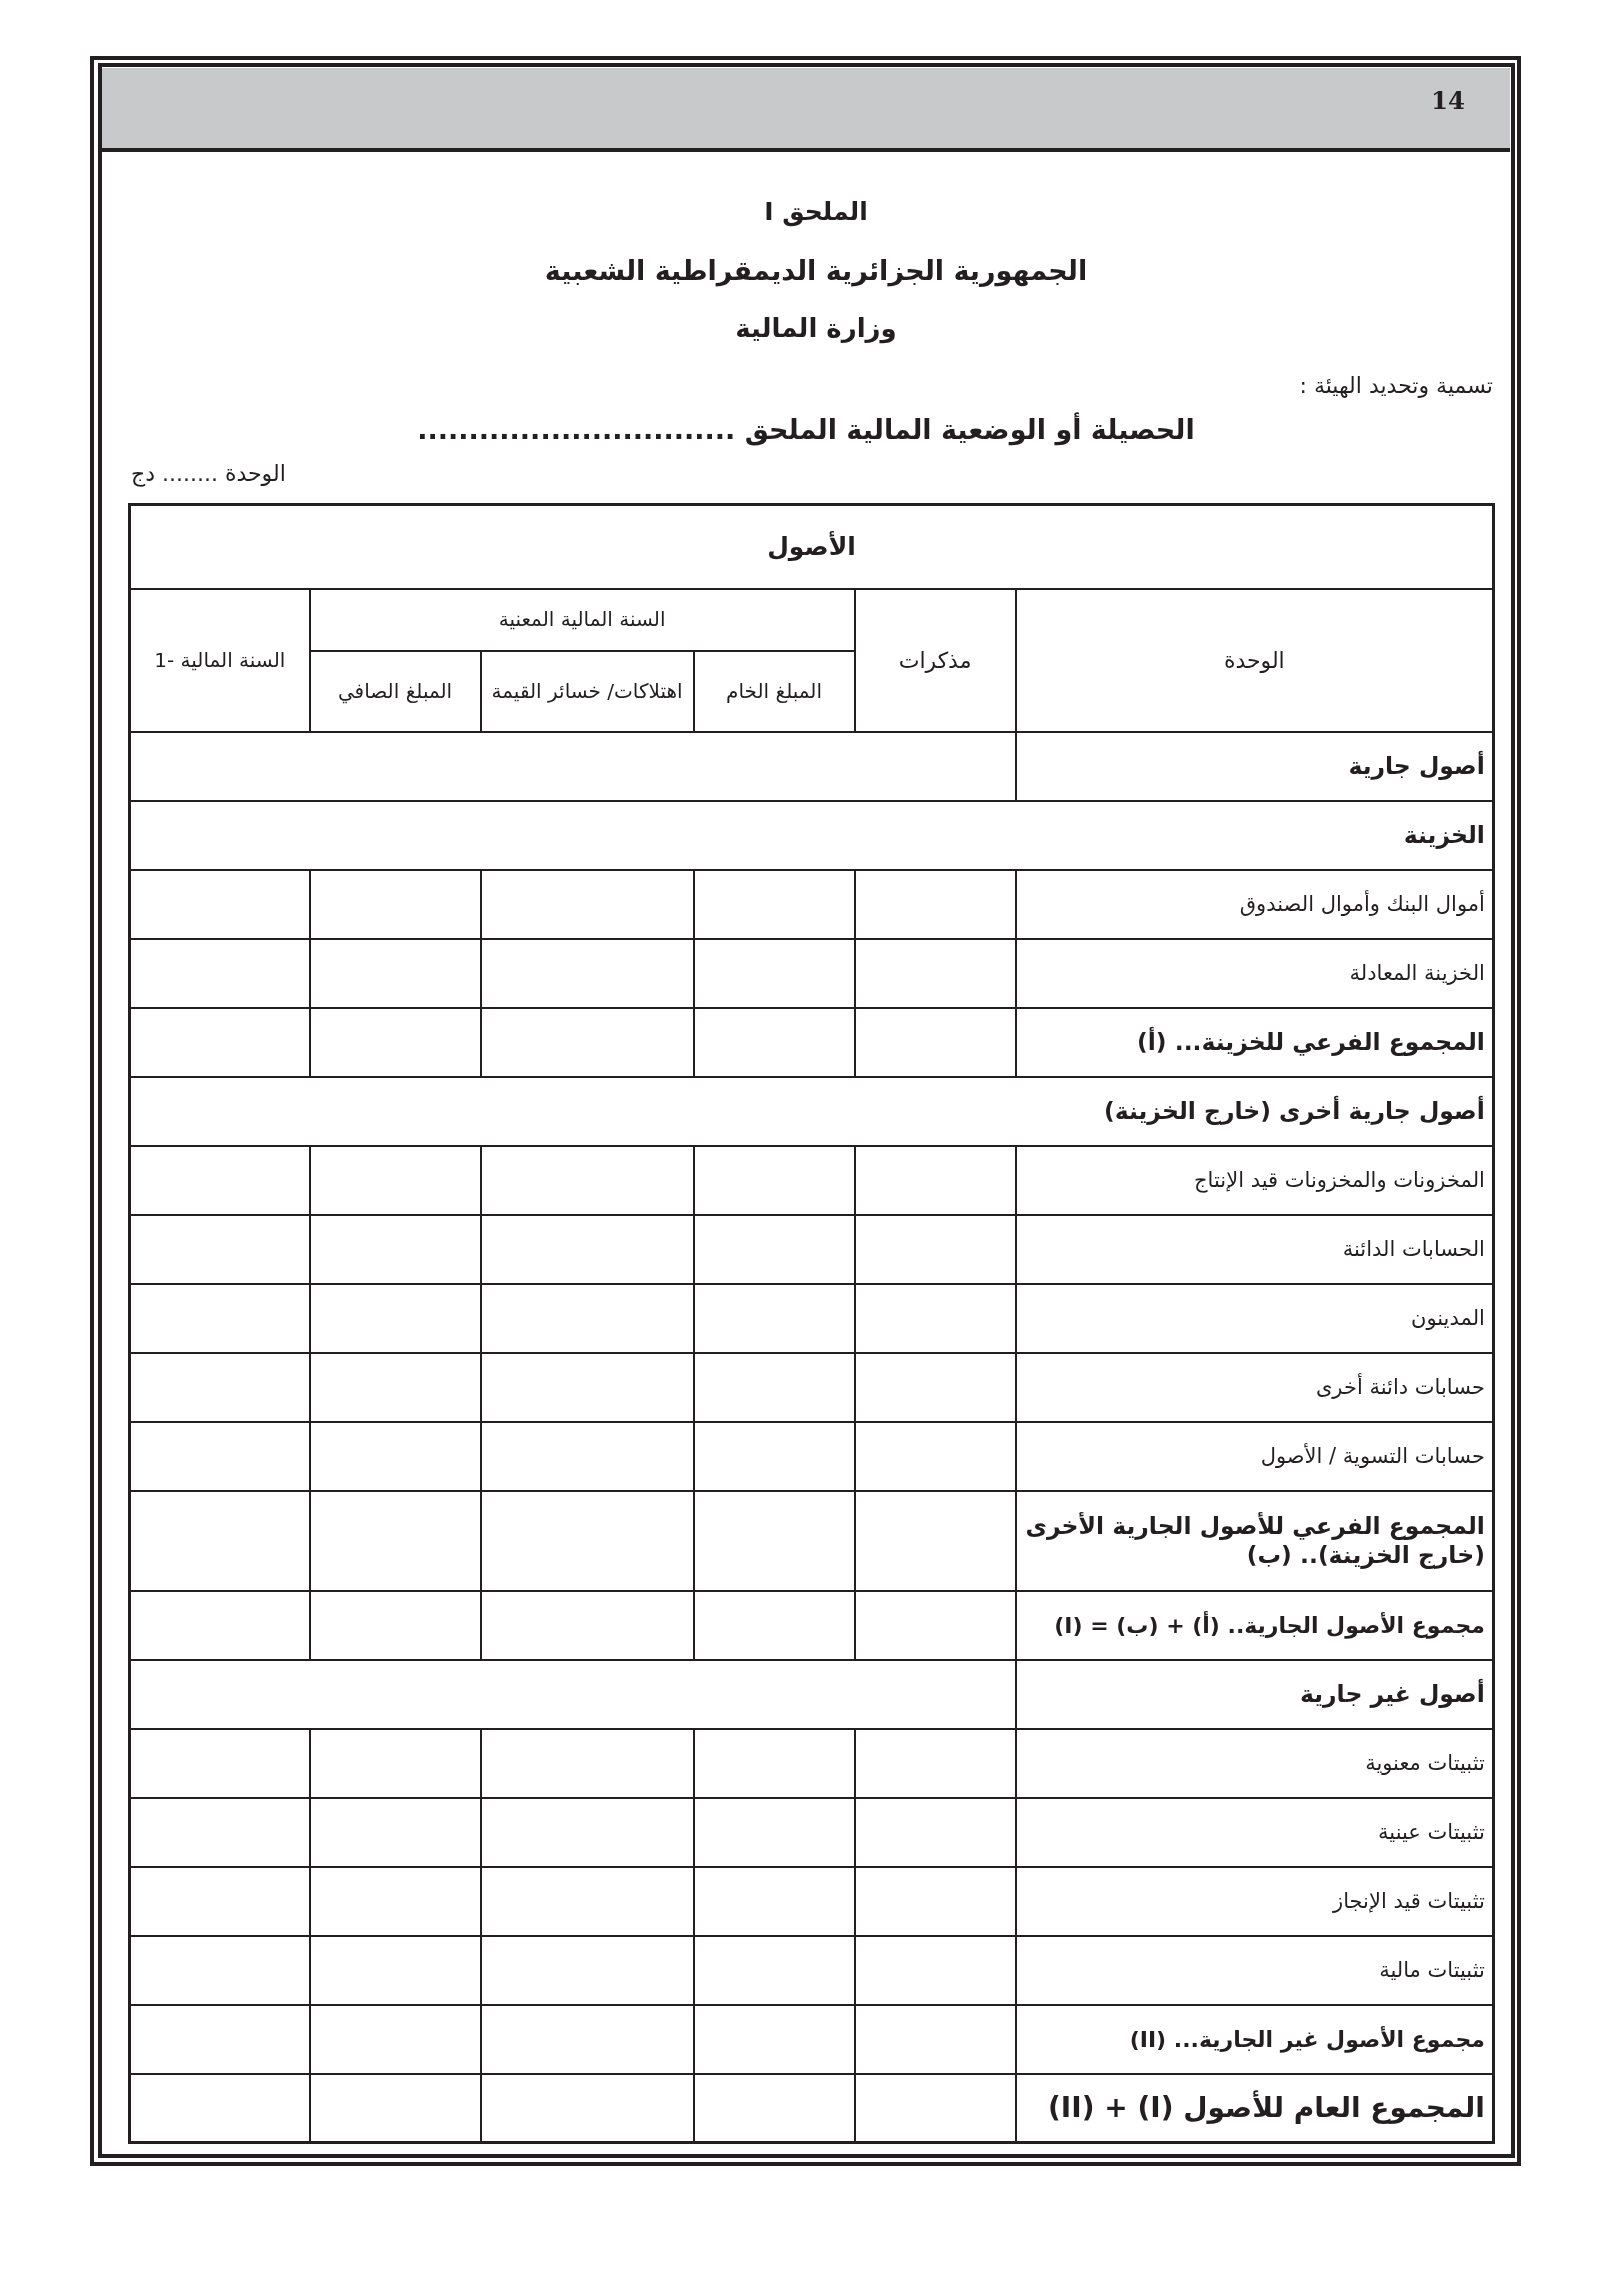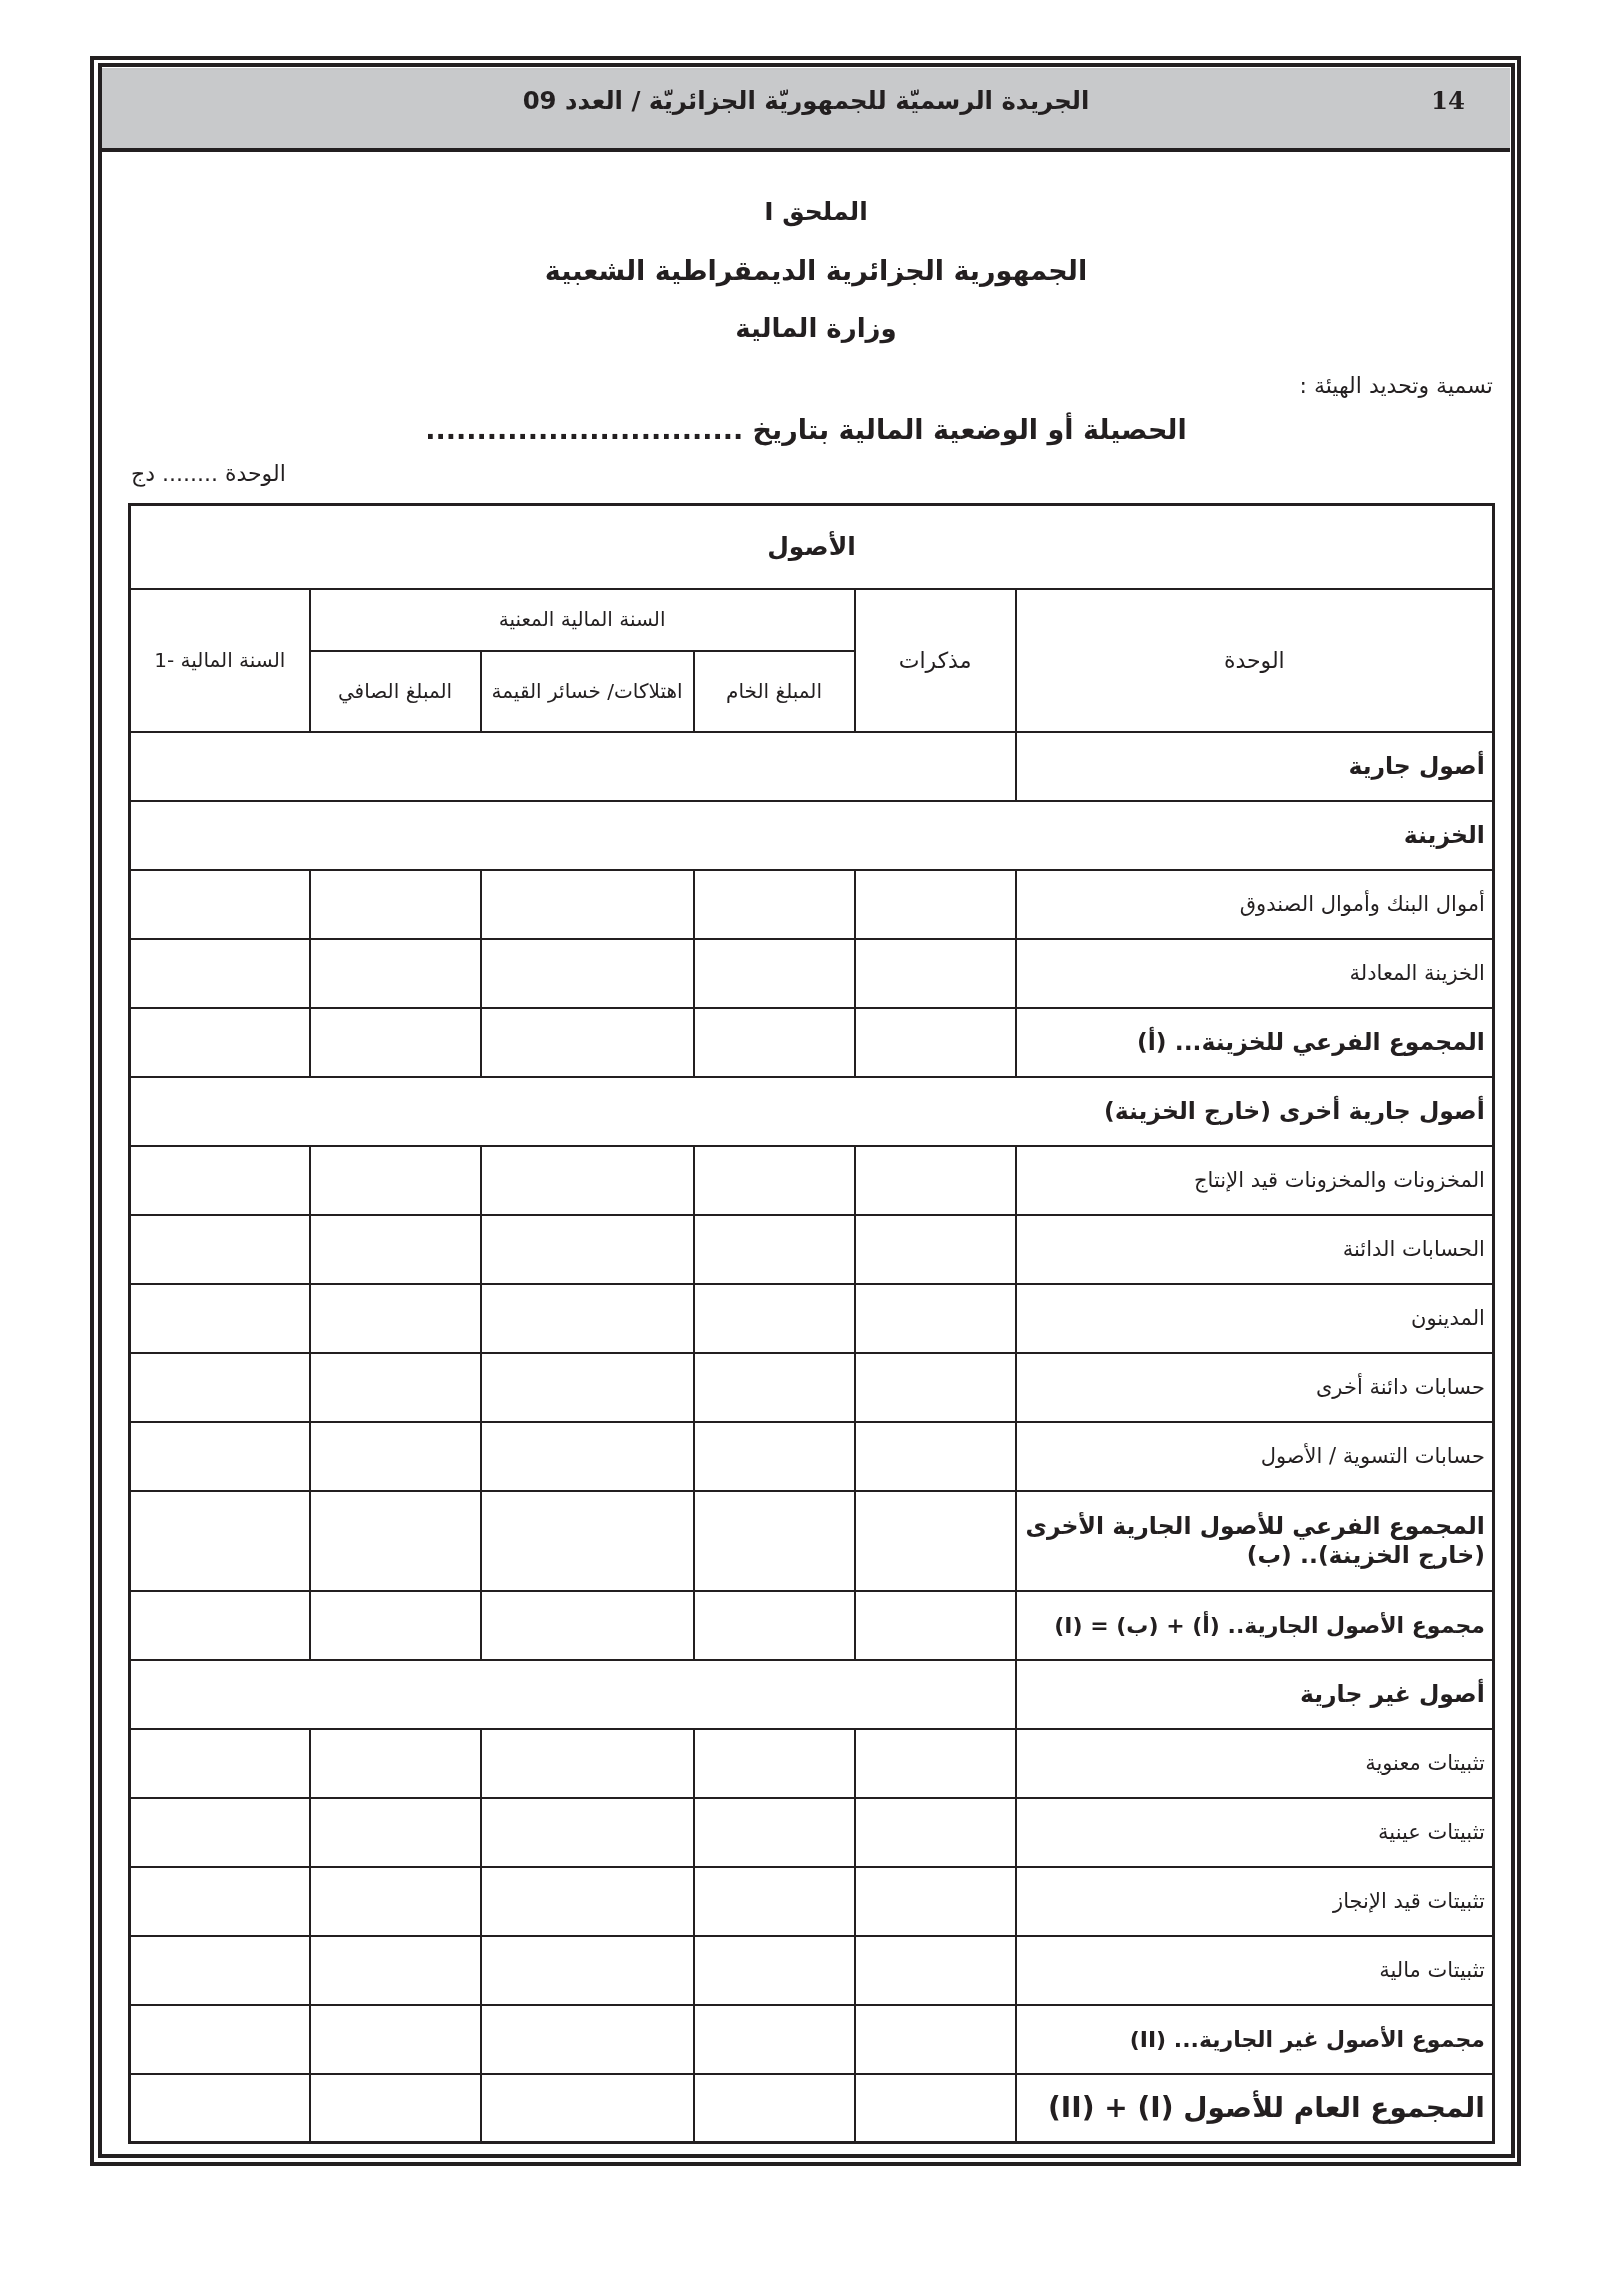--- a/index.html
+++ b/index.html
@@ -31,28 +31,27 @@
   tr.r-tall td { height: 100px; border-radius: 8px; }
 </style>
 </head>
 <body>
 
 <div class="frame-outer"></div>
 <div class="frame-inner"></div>
 
 <div class="header-band">
   <div class="hdr-page">14</div>
-  <div class="hdr-title">الجريدة الرسميّة للجمهوريّة الجزائريّة / العدد 09</div>
 </div>
 
 <div class="center-line annex">الملحق I</div>
 <div class="center-line republic">الجمهورية الجزائرية الديمقراطية الشعبية</div>
 <div class="center-line ministry">وزارة المالية</div>
 <div class="org-label">تسمية وتحديد الهيئة :</div>
-<div class="position">الحصيلة أو الوضعية المالية بتاريخ ...............................</div>
+<div class="position">الحصيلة أو الوضعية المالية الملحق ...............................</div>
 <div class="unit">الوحدة ........ دج</div>
 
 <table class="assets">
   <colgroup>
     <col style="width:478px">
     <col style="width:161px">
     <col style="width:161px">
     <col style="width:213px">
     <col style="width:171px">
     <col style="width:180px">

